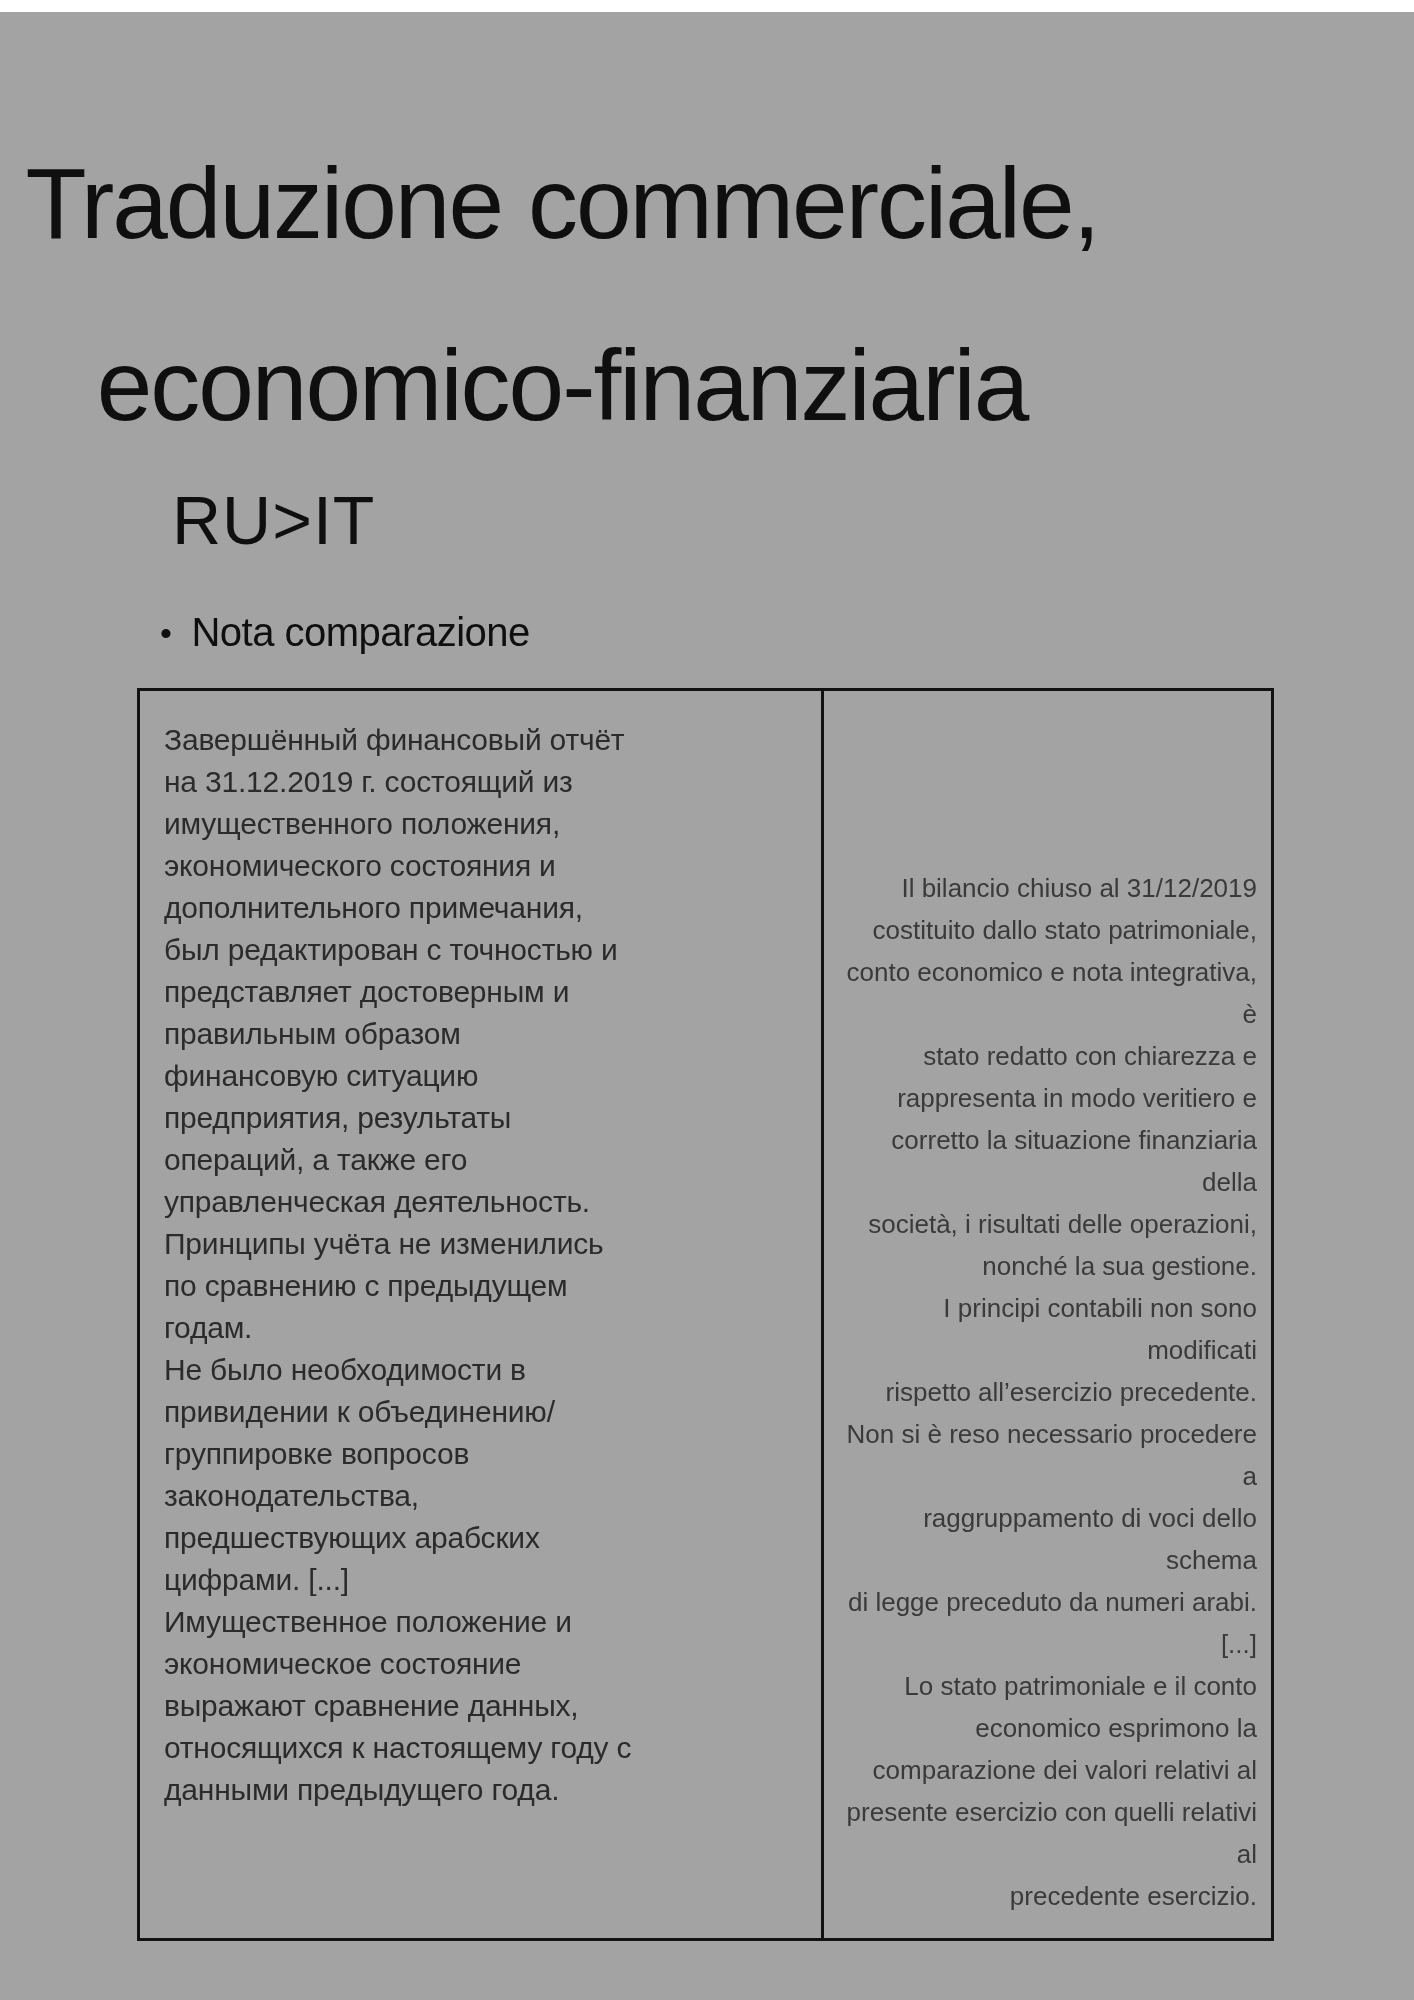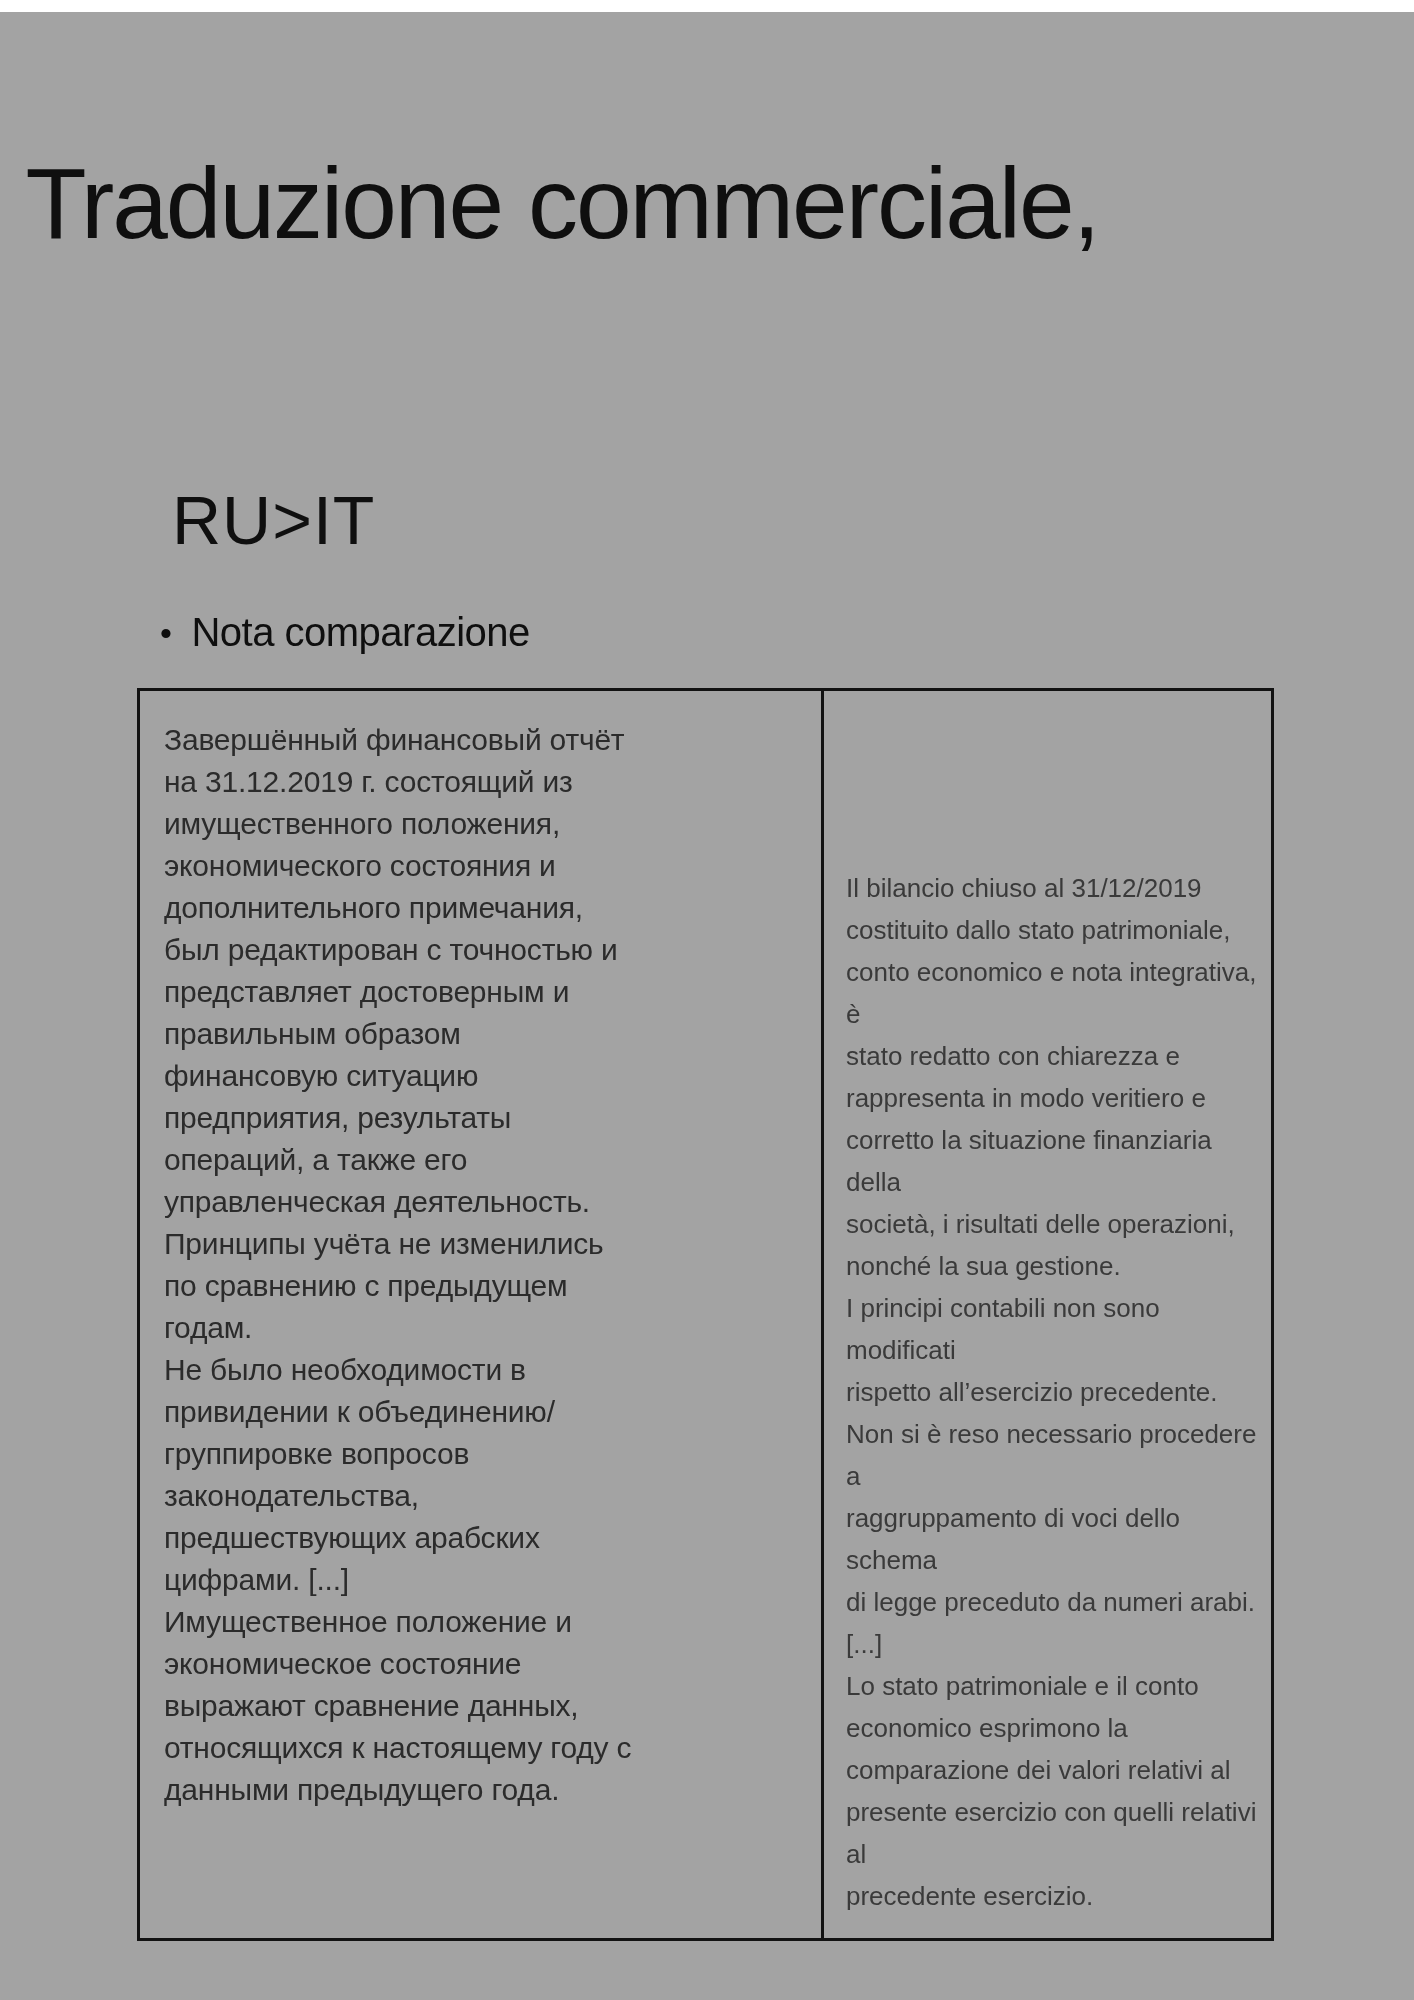--- a/index.html
+++ b/index.html
@@ -70,29 +70,31 @@
     line-height: 42px;
     letter-spacing: -0.2px;
   }
   .cell.target {
     flex: 1;
     padding: 176px 14px 20px 22px;
     font-size: 26px;
     font-weight: 300;
     line-height: 42px;
     letter-spacing: 0px;
+    text-align: right;
   }
 </style>
 </head>
 <body>
 
 <div class="slide" style="background: #a3a3a3; color: rgb(15, 15, 15); margin-top: 12px;">
 
   <div class="title">
     <div>Traduzione commerciale,</div>
+    <div>economico-finanziaria</div>
   </div>
 
   <div class="subtitle">RU&gt;IT</div>
 
   <div class="bullet-row">
     <span class="bullet-dot">•</span>
     <span>Nota comparazione</span>
   </div>
 
   <div class="ttable" style="border: 3px solid rgb(18, 18, 18);">

